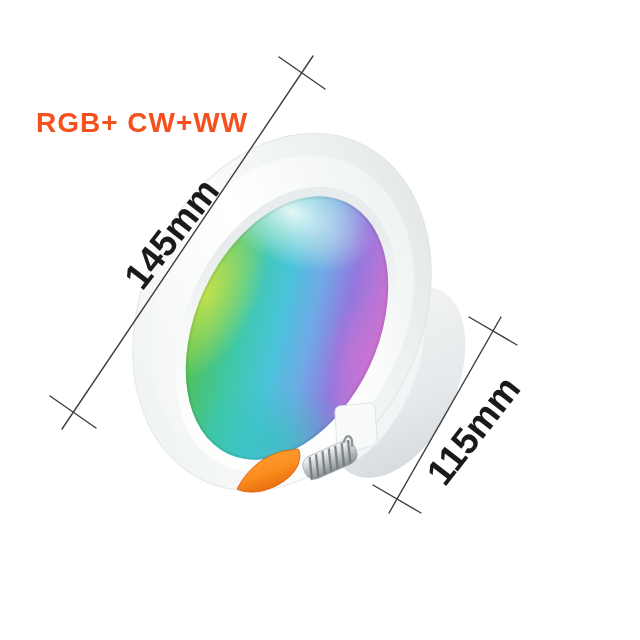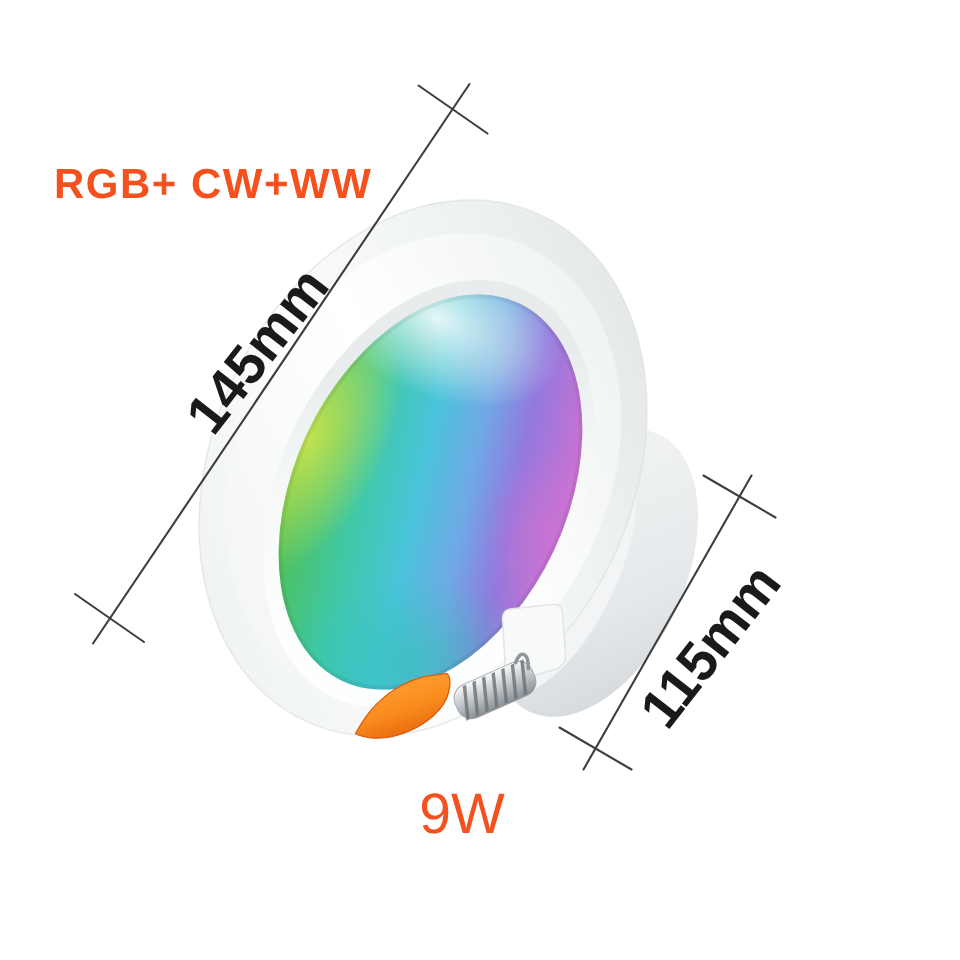--- a/index.html
+++ b/index.html
@@ -147,14 +147,13 @@
     <g stroke="var(--dimension-line,#3E3E3E)" stroke-width="1.4" stroke-linecap="round">
       <line x1="501" y1="317" x2="389" y2="513"></line>
       <line x1="469" y1="317" x2="517" y2="345"></line>
       <line x1="373" y1="485" x2="421" y2="513"></line>
     </g>
   </svg>
 
   <div class="feature-label">RGB+ CW+WW</div>
   <div class="dim-label dim-145">145mm</div>
   <div class="dim-label dim-115">115mm</div>
-  <div class="wattage-label">9W</div>
 </div>
 
 </body></html>

